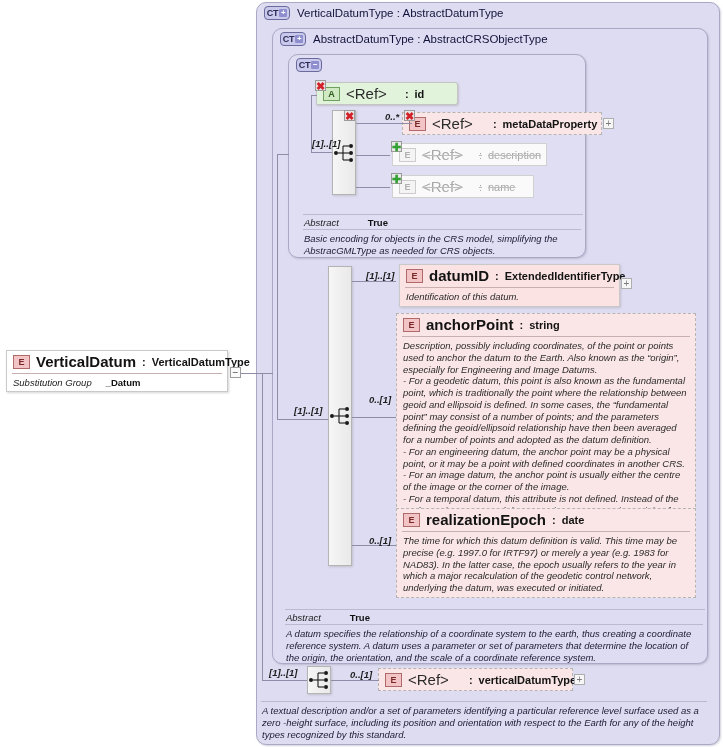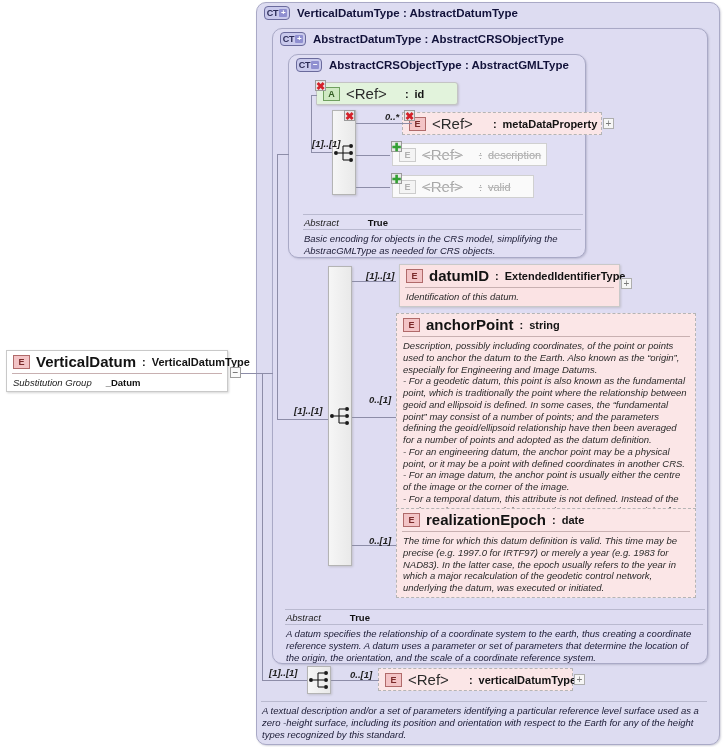--- a/index.html
+++ b/index.html
@@ -59,21 +59,21 @@
     margin-left: 1px;
     border-radius: 1px;
     background: #8f8fd0;
     color: #ffffff;
     font-size: 8px;
     line-height: 8px;
     text-align: center;
   }
   .ct-title {
     font-size: 11.5px;
-    font-weight: bold;
+    font-weight: normal;
     color: #12123a;
   }
 
   
   .node {
     position: absolute;
     box-sizing: border-box;
     background: #fbe3e4;
     border: 1px solid #c9c9c9;
     box-shadow: 1px 1px 2px rgba(150,150,150,0.4);
@@ -308,21 +308,20 @@
   </span>
   <span class="ct-title">AbstractDatumType : AbstractCRSObjectType</span>
 </div>
 
 <div class="ct-box lvl3" style="left:288px; top:54px; width:298px; height:204px;"></div>
 <div class="ct-header" style="left:296px; top:58px;">
   <span class="ct-badge">
     <span>CT</span>
       <span class="sign">−</span>
   </span>
-  <span class="ct-title">AbstractCRSObjectType : AbstractGMLType</span>
 </div>
 
 <div class="node attr" style="left:316px; top:82px; width:142px;">
   <div class="node-row">
     <span class="kind a">A</span>
     <span class="nm ref">&lt;Ref&gt;</span>
     <span class="ty" style="margin-left:12px;">:</span>
     <span class="ty">id</span>
   </div>
 </div>
@@ -371,21 +370,21 @@
     <span class="ty">description</span>
   </div>
 </div>
 <div class="badge g" style="left:391px; top:141px;">✚</div>
 
 <div class="node ghost" style="left:392px; top:175px; width:142px;">
   <div class="node-row">
     <span class="kind ghost">E</span>
     <span class="nm">&lt;Ref&gt;</span>
     <span class="ty" style="margin-left:10px;">:</span>
-    <span class="ty">valid</span>
+    <span class="ty">name</span>
   </div>
 </div>
 <div class="badge g" style="left:391px; top:173px;">✚</div>
 
 <div class="absrow" style="position:absolute; left:298px; top:214px; width:278px;">
   <span class="lbl">Abstract</span>
   <span class="val">True</span>
 </div>
 <div class="doc neutral" style="position:absolute; left:298px; top:228px; width:276px;">Basic encoding for objects in the CRS model, simplifying the AbstracGMLType as needed for CRS objects.</div>
 

